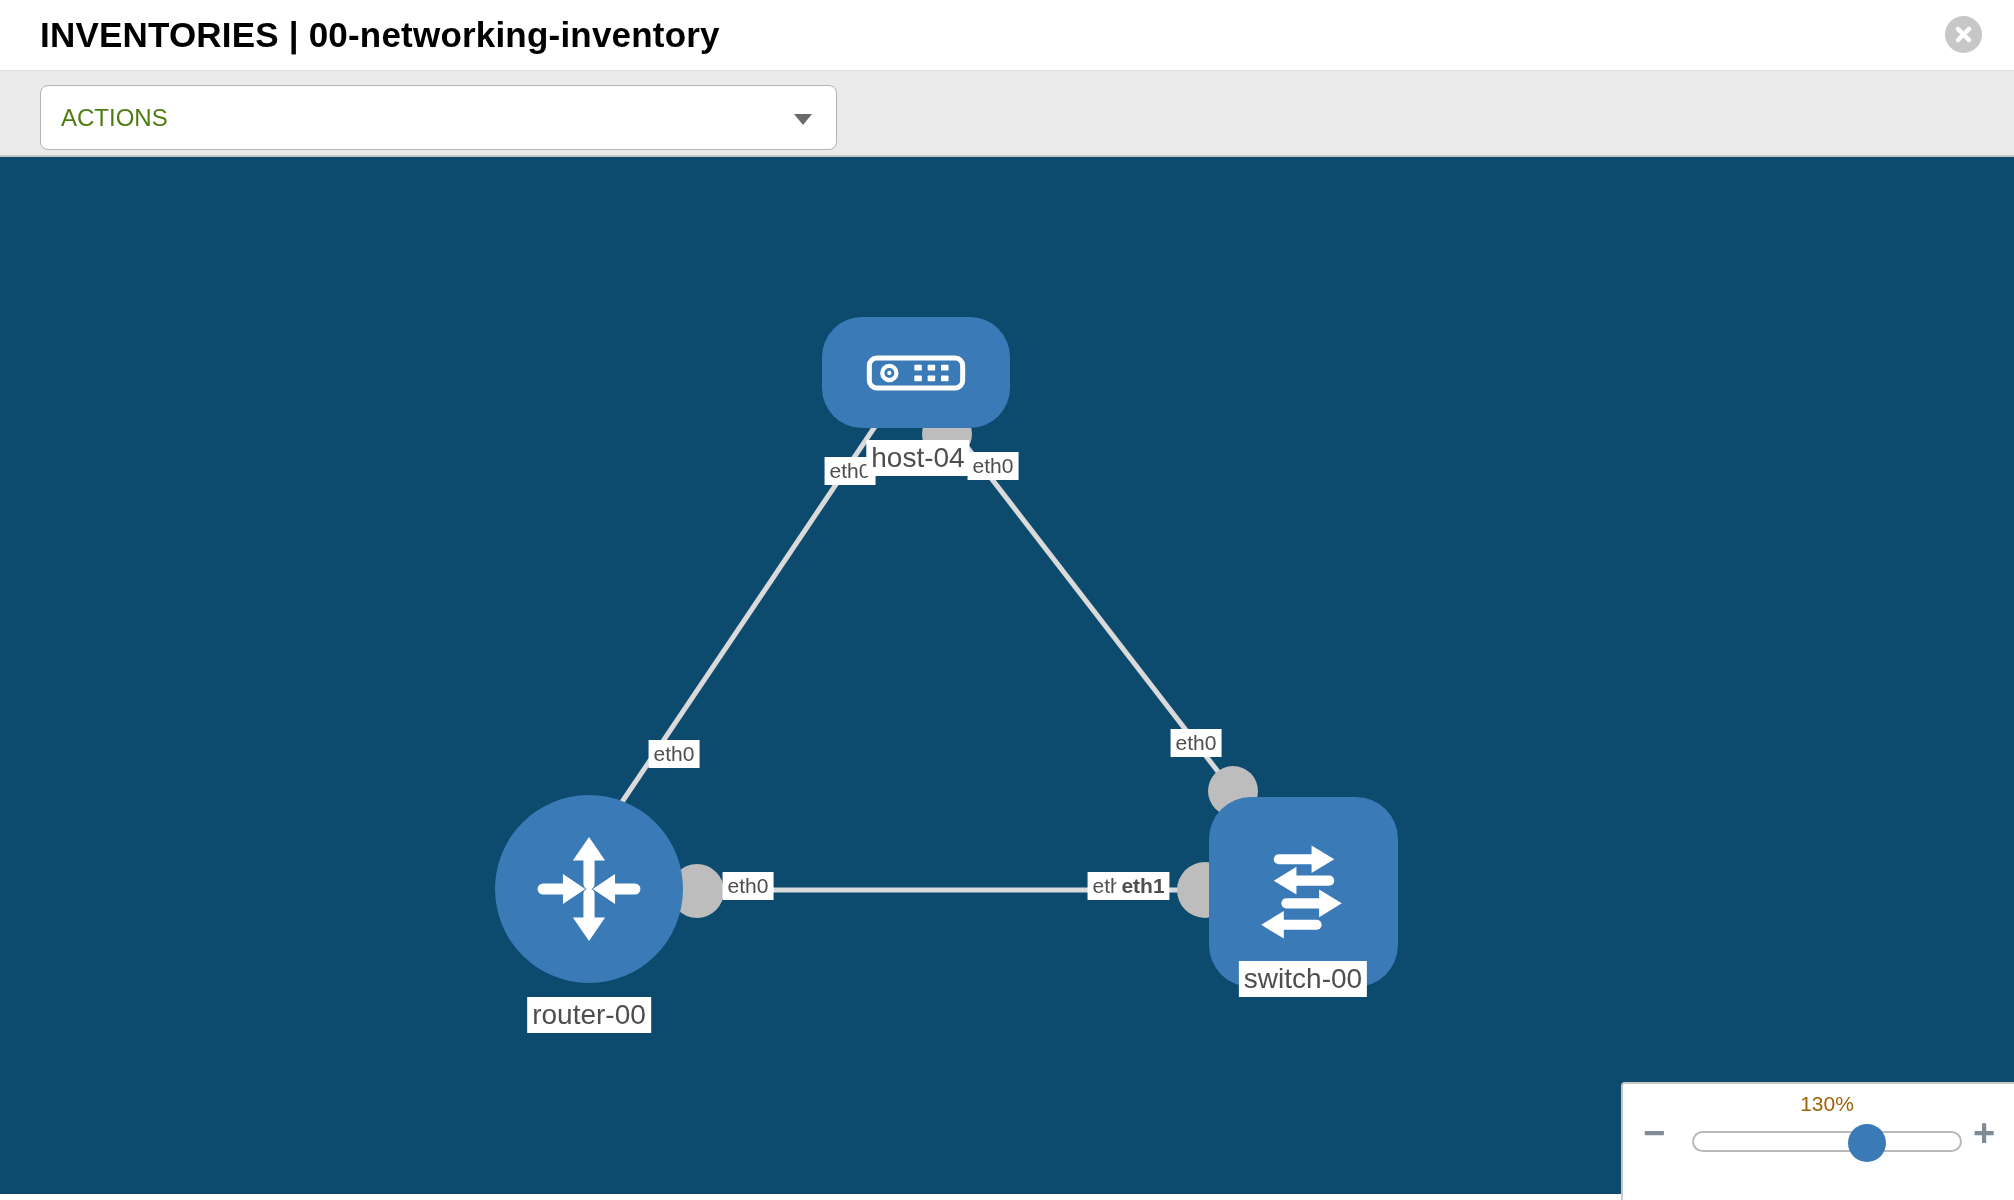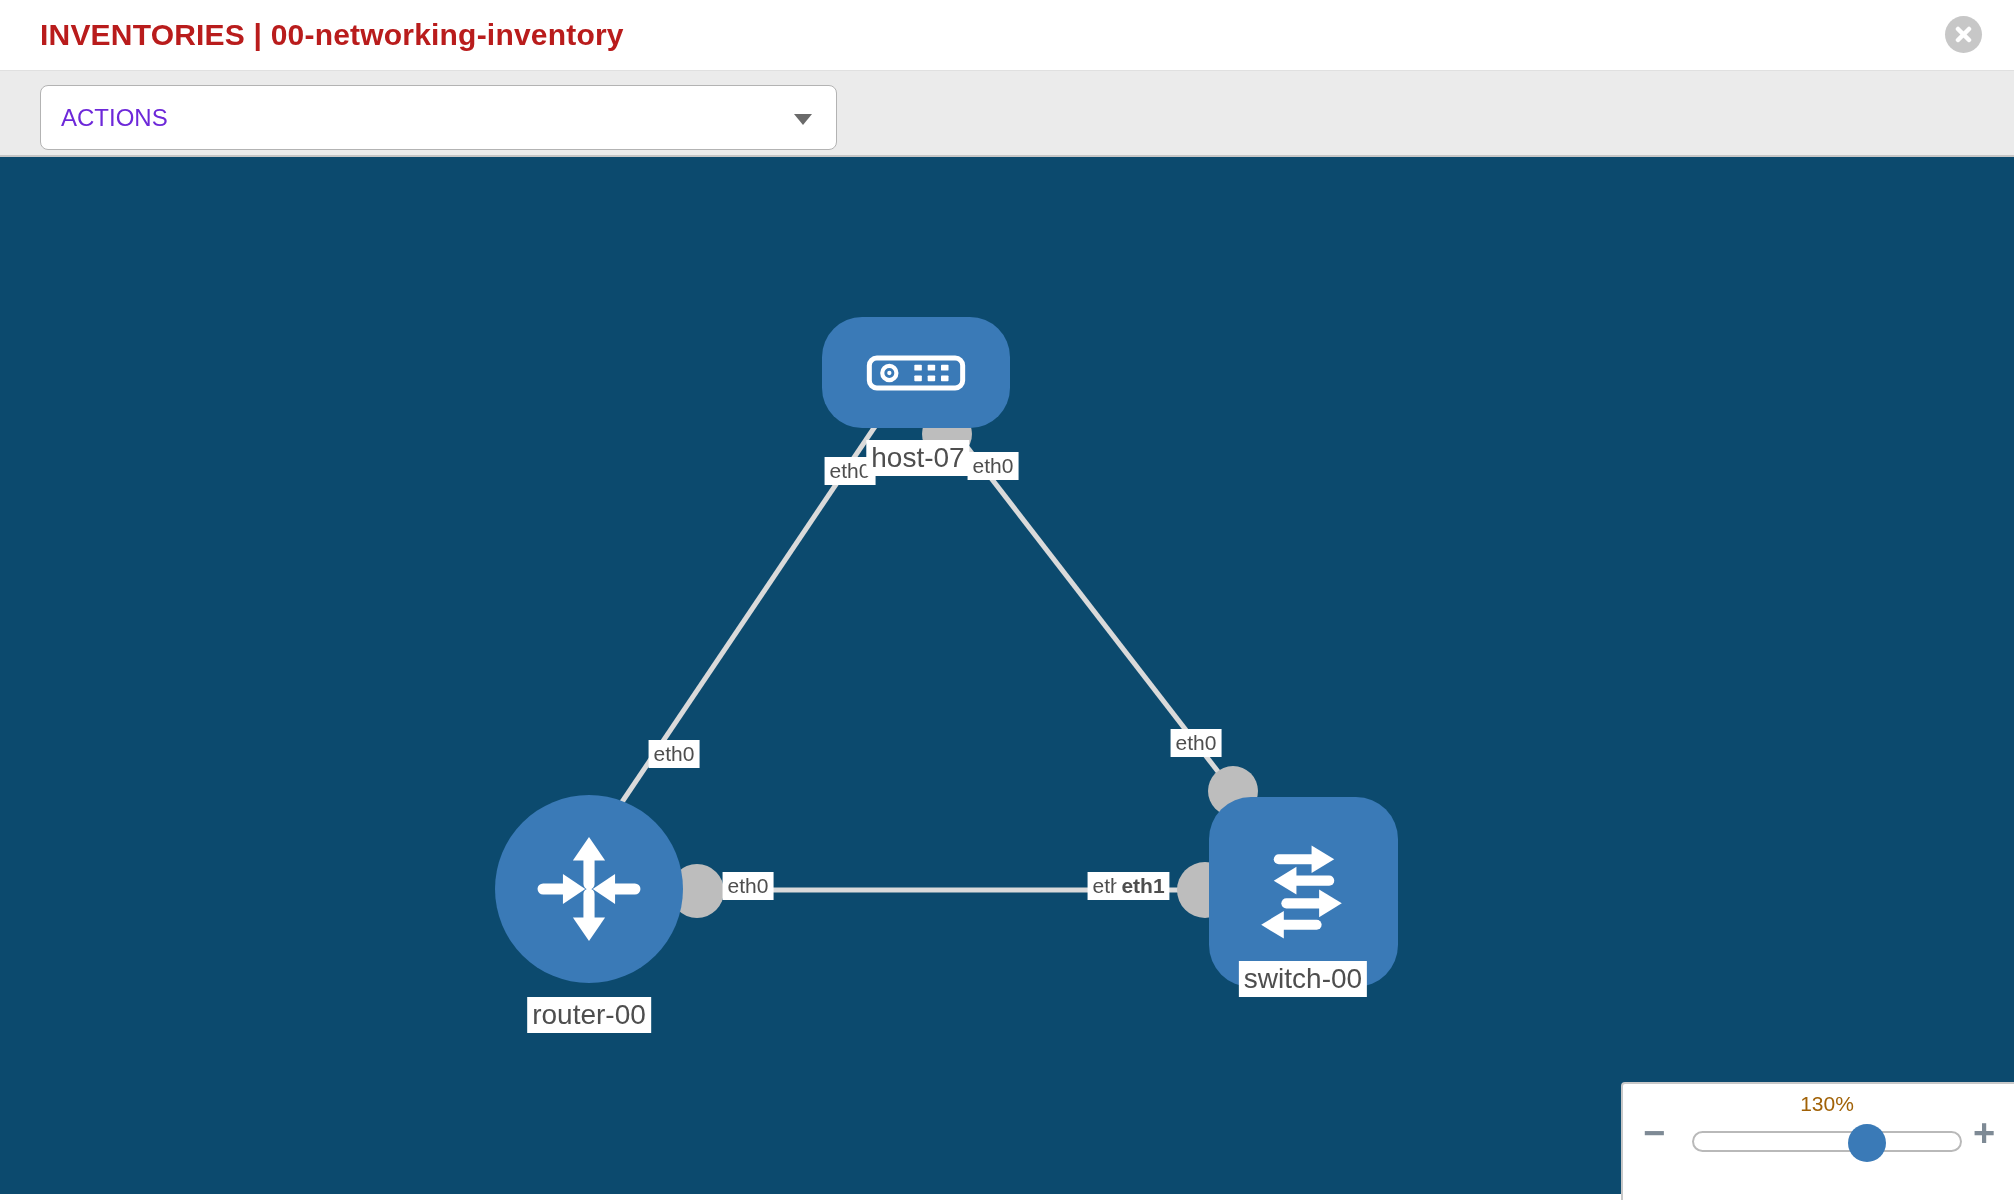--- a/index.html
+++ b/index.html
@@ -6,36 +6,36 @@
   html,body { margin:0; padding:0; }
   body {
     width:2014px; height:1200px; overflow:hidden; position:relative;
     font-family:"Liberation Sans", sans-serif; background:#ffffff;
   }
 
   
   .header { position:absolute; left:0; top:0; width:2014px; height:70px; background:#fff; }
   .page-title {
     position:absolute; left:40px; top:0; line-height:70px;
-    font-size:30px; font-weight:bold; color:#b91c1c; letter-spacing:0.2px;
+    font-size:35px; font-weight:bold; color:#000000; letter-spacing:0.2px;
   }
   .close-btn {
     position:absolute; right:32px; top:16px; width:37px; height:37px; border-radius:50%;
     background:#c7c7c7; display:flex; align-items:center; justify-content:center; cursor:pointer;
   }
 
   
   .toolbar {
     position:absolute; left:0; top:70px; width:2014px; height:87px;
     background:#ebebeb; border-top:1px solid #e0e0e0; border-bottom:2px solid #c6c6c6;
   }
   .select-box {
     position:absolute; top:14px; height:65px; background:#fff;
     border:1px solid #b3b3b3; border-radius:8px; display:flex; align-items:center;
-    padding:0 20px; font-size:24px; color:#6d28d9; cursor:pointer;
+    padding:0 20px; font-size:24px; color:#4d7c0f; cursor:pointer;
   }
   .select-actions { left:40px;  width:797px; }
   .select-search  { left:1183px; width:790px; }
   .caret {
     position:absolute; right:24px; top:28px; width:0; height:0;
     border-left:9px solid transparent; border-right:9px solid transparent;
     border-top:11px solid #6a6a6a;
   }
   .tool-btn { position:absolute; top:94px; width:46px; height:46px; display:flex;
               align-items:center; justify-content:center; cursor:pointer; }
@@ -178,21 +178,21 @@
   </div>
 
   <div class="chip chip-iface" style="left:850px; top:300px;">eth0</div>
   <div class="chip chip-iface" style="left:993px; top:295px;">eth0</div>
   <div class="chip chip-iface" style="left:674px; top:583px;">eth0</div>
   <div class="chip chip-iface" style="left:748px; top:715px;">eth0</div>
   <div class="chip chip-iface" style="left:1113px; top:715px;">eth0</div>
   <div class="chip chip-iface" style="left:1143px; top:715px;font-weight:bold;">eth1</div>
   <div class="chip chip-iface" style="left:1196px; top:572px;">eth0</div>
 
-  <div class="chip chip-node" style="left:918px; top:283px;">host-07</div>
+  <div class="chip chip-node" style="left:918px; top:283px;">host-04</div>
   <div class="chip chip-node" style="left:589px; top:840px;text-align:right;">router-00</div>
   <div class="chip chip-node" style="left:1303px; top:804px;">switch-00</div>
 </div>
 
 <div class="zoom-panel">
   <div class="zoom-value">130%</div>
   <div class="zoom-minus">−</div>
   <div class="zoom-track">
     <div class="zoom-thumb"></div>
   </div>

